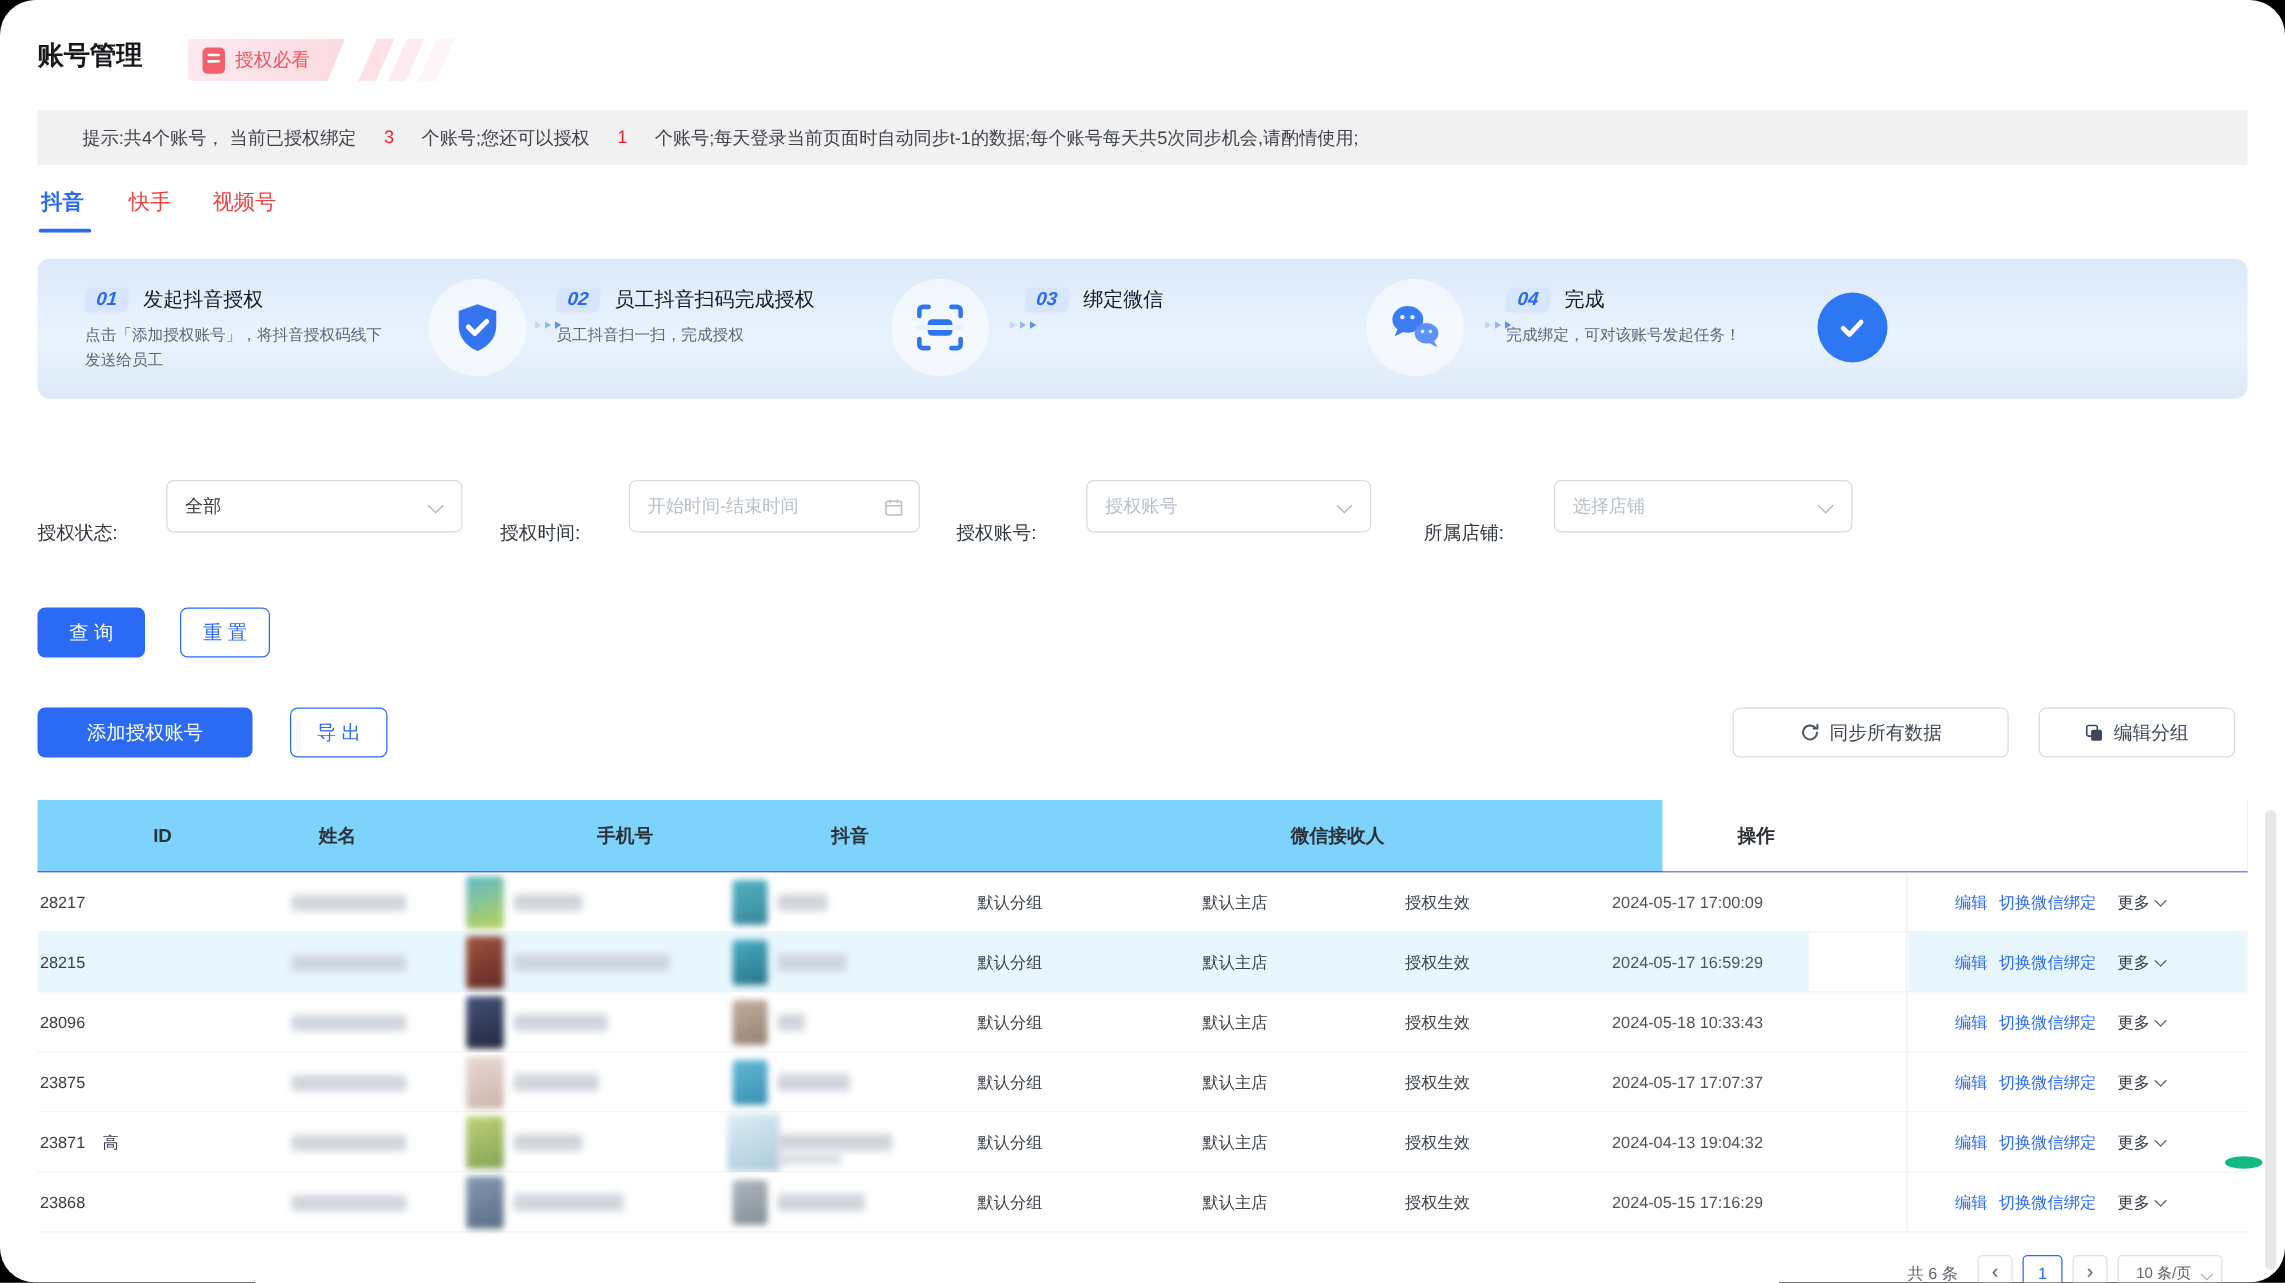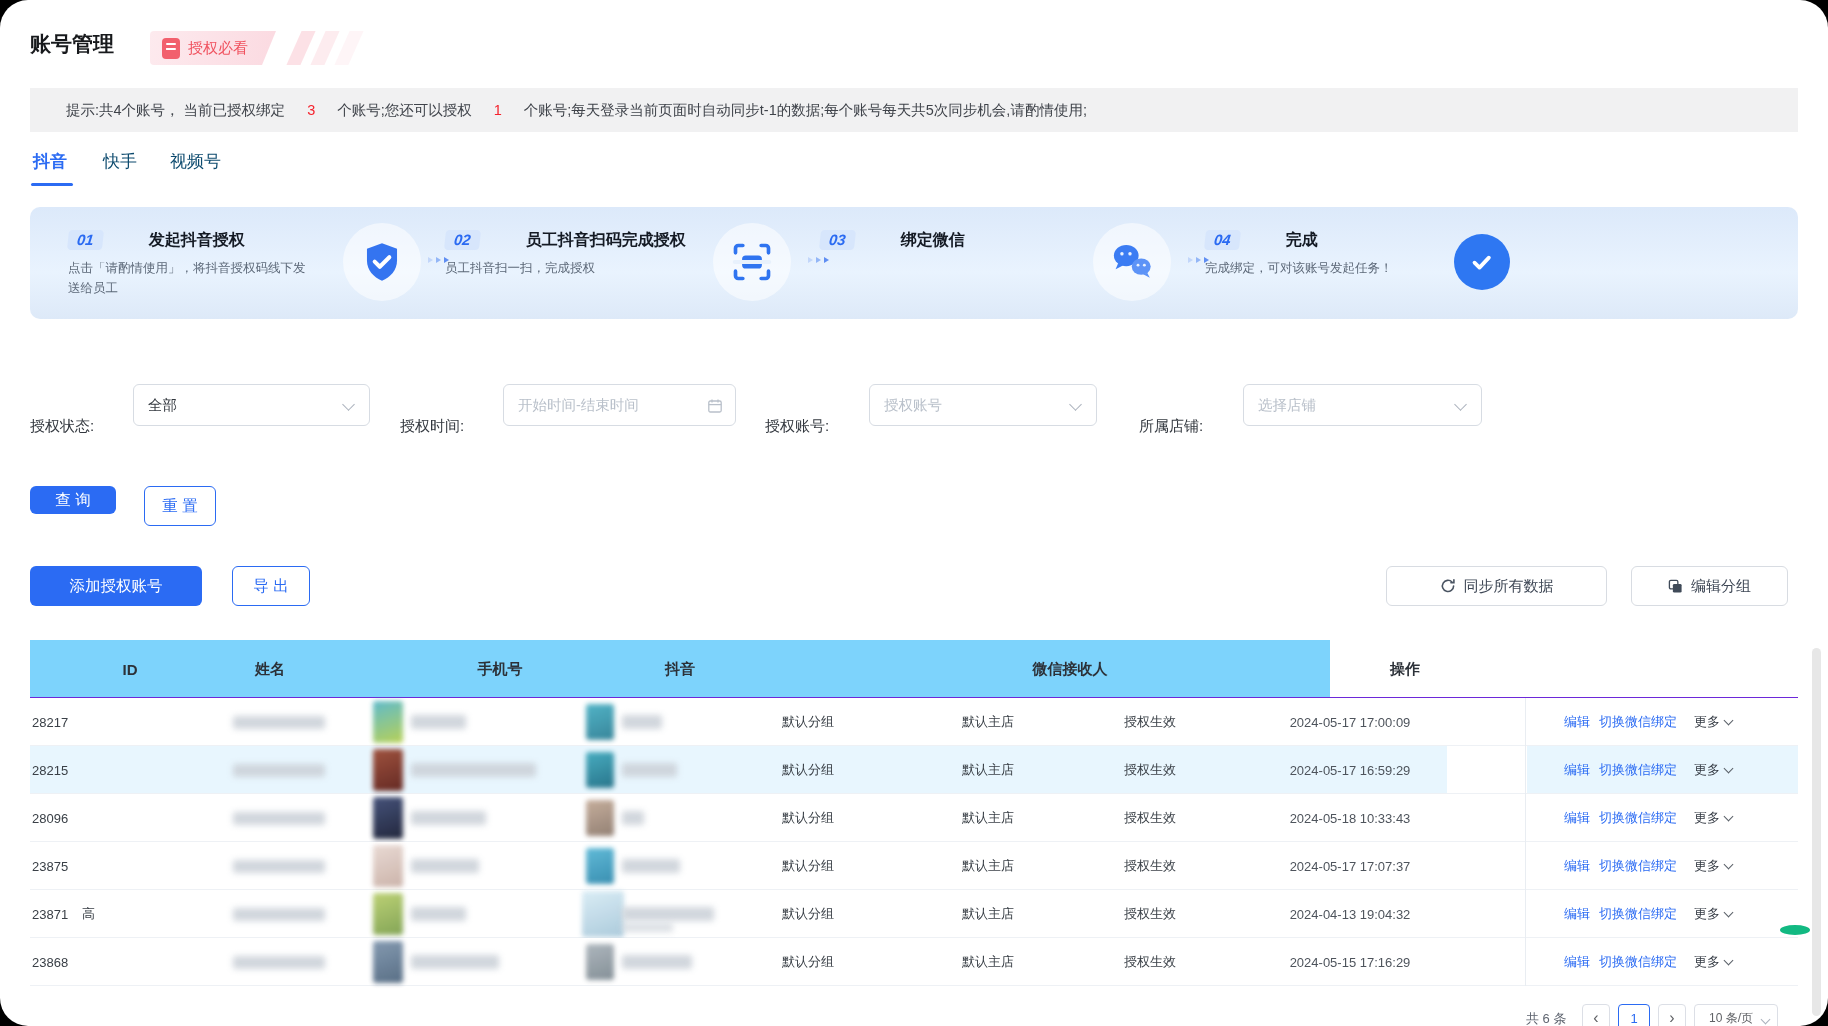--- a/index.html
+++ b/index.html
@@ -19,33 +19,33 @@
   .stripe{position:absolute;top:31px;height:34px;width:14px;background:#fbdce2;transform:skewX(-24deg);}
   .st1{left:294px;opacity:.85;}.st2{left:318px;opacity:.55;}.st3{left:342px;opacity:.28;}
 
   
   .notice{position:absolute;left:30px;top:88px;width:1768px;height:44px;background:#f1f1f2;display:flex;align-items:center;}
   .notice span{font-size:14.5px;color:#3f434a;white-space:pre;margin-left:22px;}
   .notice .rd{color:var(--red);}
   .notice .pad{padding-left:14px;}
 
   
-  .tab{position:absolute;top:150px;font-size:17px;color:#0c4a6e;cursor:pointer;}
+  .tab{position:absolute;top:150px;font-size:17px;color:#ef4444;cursor:pointer;}
   .tab.act{color:var(--primary);font-weight:600;}
   .tab-line{position:absolute;left:31px;top:183px;width:42px;height:3px;background:var(--primary);border-radius:2px;}
 
   
   .banner{position:absolute;left:30px;top:207px;width:1768px;height:112px;border-radius:10px;
     background:linear-gradient(180deg,#dce9fa 0%,#e9f3fe 58%,#dde9f8 100%);}
   .step{position:absolute;top:22px;}
   .s1{left:38px;width:300px;}.s2{left:415px;width:290px;}.s3{left:790px;width:300px;}.s4{left:1175px;width:300px;}
   .step-head{display:flex;align-items:center;gap:12px;height:22px;}
   .pill{display:inline-block;padding:1px 9px 2px;background:#d7e6fc;color:#2a6af2;border-radius:4px;
     font-style:italic;font-weight:700;font-size:15px;transform:skewX(-6deg);}
-  .stitle{font-size:16px;font-weight:700;color:#141a24;margin-left:34px;}
+  .stitle{font-size:16px;font-weight:400;color:#141a24;}
   .sdesc{margin-top:7px;font-size:12.5px;line-height:20px;color:#5c6878;}
   .s1 .sdesc{width:245px;}.s3 .sdesc{width:250px;}
   .halo{position:absolute;top:16px;width:78px;height:78px;border-radius:50%;background:rgba(255,255,255,.55);
     display:flex;align-items:center;justify-content:center;}
   .h1{left:313px;}.h2{left:683px;}.h3{left:1063px;}
   .done-circ{position:absolute;left:1424px;top:27px;width:56px;height:56px;border-radius:50%;background:#2e77f2;
     display:flex;align-items:center;justify-content:center;}
   .arrows{position:absolute;top:50px;display:flex;gap:3px;align-items:center;}
   .a1{left:398px;}.a2{left:778px;}.a3{left:1158px;}
   .arrows i{width:0;height:0;border-top:3.5px solid transparent;border-bottom:3.5px solid transparent;border-left:5.5px solid #5f8ef3;display:block;}
@@ -57,21 +57,21 @@
   .fctrl .val{position:absolute;left:14px;top:50%;transform:translateY(-50%);font-size:14.5px;color:#33383f;white-space:nowrap;}
   .fctrl .ph{color:#b9c0ca;}
   .caret{position:absolute;right:16px;top:15px;width:8px;height:8px;border-left:1.5px solid #aab1bc;border-bottom:1.5px solid #aab1bc;transform:rotate(-45deg);}
   .cal{position:absolute;right:12px;top:13px;}
 
   
   .btn{position:absolute;display:flex;align-items:center;justify-content:center;border-radius:6px;font-size:15.5px;cursor:pointer;box-sizing:border-box;gap:8px;white-space:nowrap;}
   .bp{background:var(--primary);color:#fff;}
   .bo{background:#fff;border:1px solid var(--primary);color:var(--primary);}
   .bg{background:#fff;border:1px solid #d8dce2;color:#3f4856;font-size:15px;}
-  .b-query{left:30px;top:486px;width:86px;height:28px;}
+  .b-query{left:30px;top:486px;width:86px;height:40px;}
   .b-reset{left:144px;top:486px;width:72px;height:40px;}
   .b-add{left:30px;top:566px;width:172px;height:40px;}
   .b-export{left:232px;top:566px;width:78px;height:40px;}
   .b-sync{left:1386px;top:566px;width:221px;height:40px;}
   .b-group{left:1631px;top:566px;width:157px;height:40px;}
 
   
   .table{position:absolute;left:30px;top:640px;width:1768px;height:346px;}
   .thead{position:absolute;left:0;top:0;width:1768px;height:58px;background:#7dd3fc;border-bottom:1px solid #6d28d9;box-sizing:border-box;}
   .thead .fixwhite{position:absolute;left:1300px;top:0;width:468px;height:57px;background:#fff;}
@@ -140,21 +140,21 @@
   <div class="tab" style="left:103px">快手</div>
   <div class="tab" style="left:170px">视频号</div>
   <i class="tab-line"></i>
 
   <div class="banner">
     <div class="step s1">
       <div class="step-head">
           <span class="pill">01</span>
           <span class="stitle">发起抖音授权</span>
         </div>
-      <div class="sdesc">点击「请酌情使用」，将抖音授权码线下发送给员工</div>
+      <div class="sdesc">点击「添加授权账号」，将抖音授权码线下发送给员工</div>
     </div>
     <div class="halo h1">
       <svg width="44" height="44" viewBox="0 0 24 24">
           <path d="M12 1.8l8.2 3v6.4c0 5.2-3.6 9.2-8.2 11-4.6-1.8-8.2-5.8-8.2-11V4.8z" fill="#3474f0"></path>
           <path d="M8 11.8l2.8 2.8 5.2-5.2" stroke="#fff" stroke-width="2.2" fill="none" stroke-linecap="round" stroke-linejoin="round"></path>
         </svg>
     </div>
     <span class="arrows a1">
         <i></i>
         <i></i>

